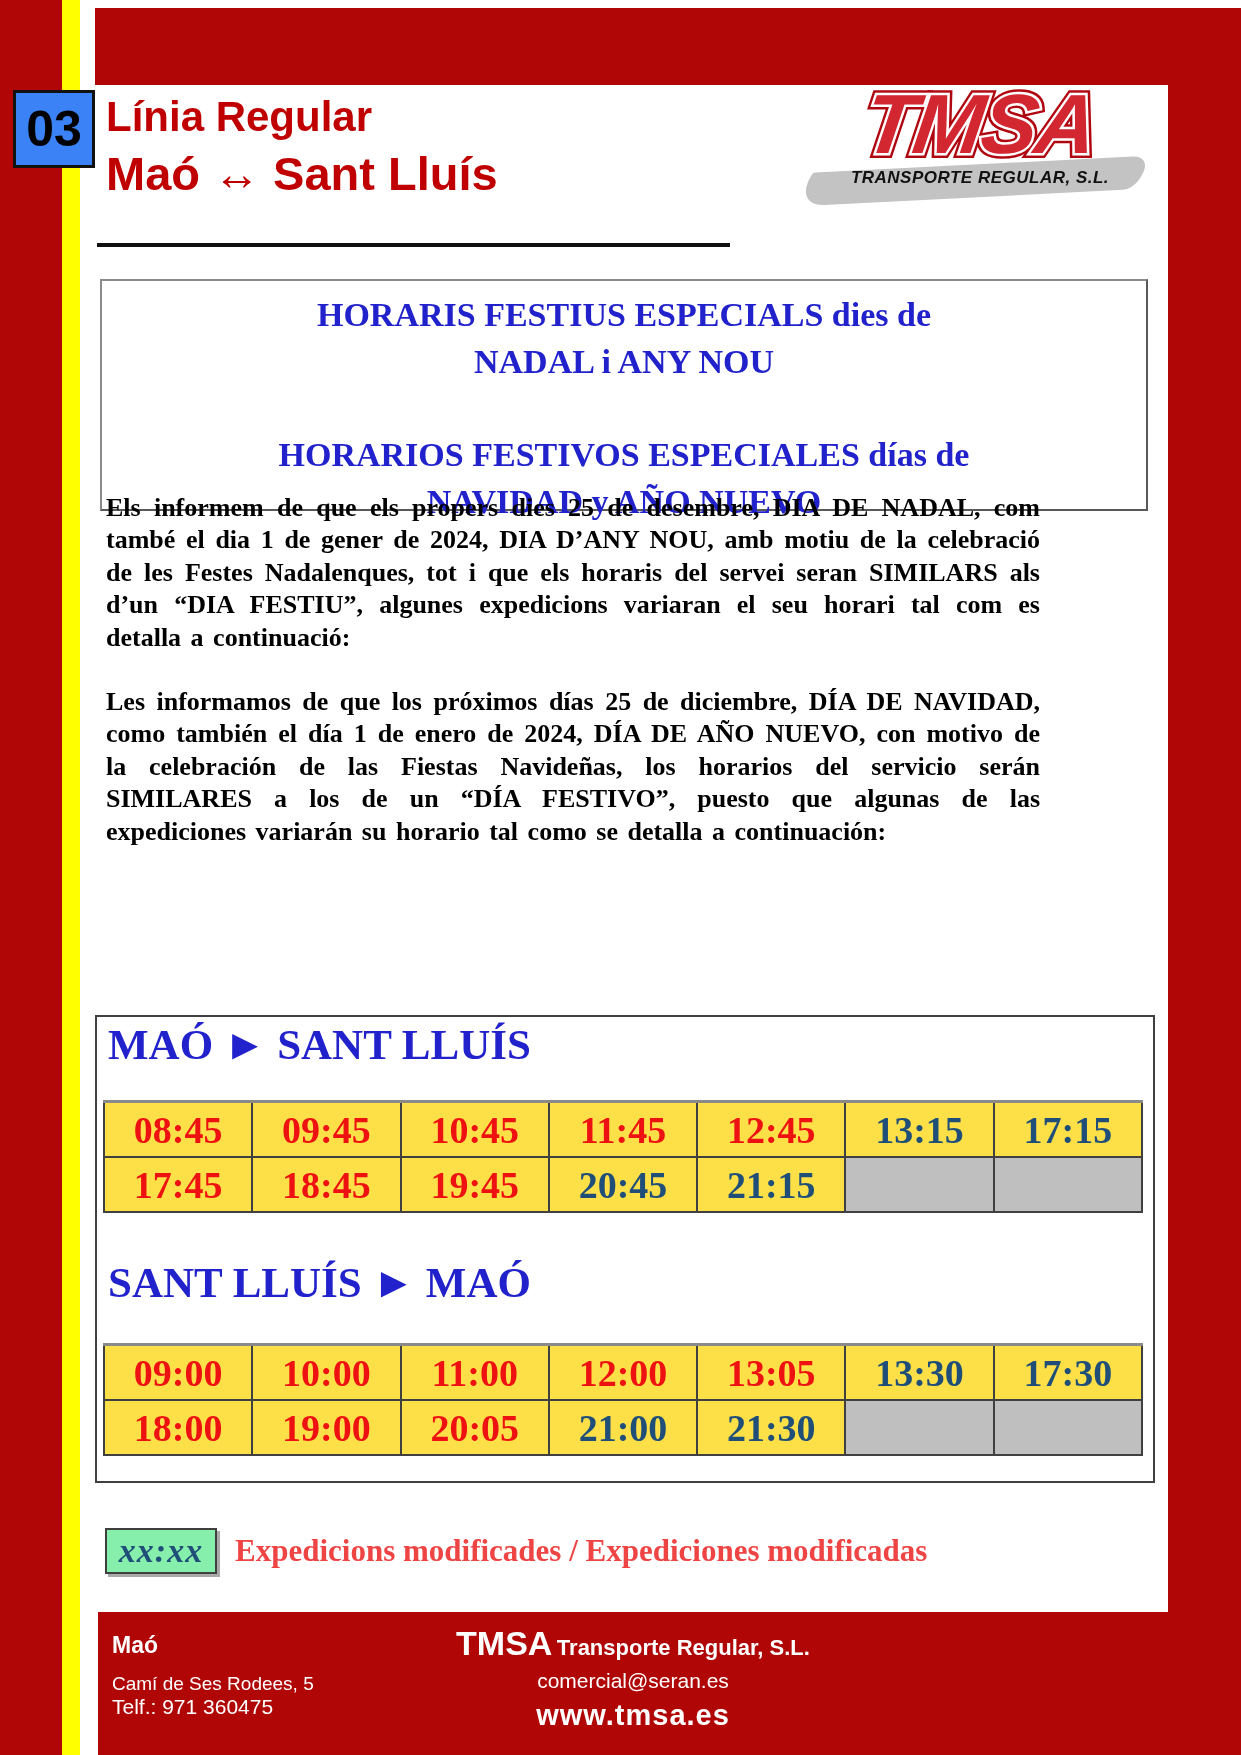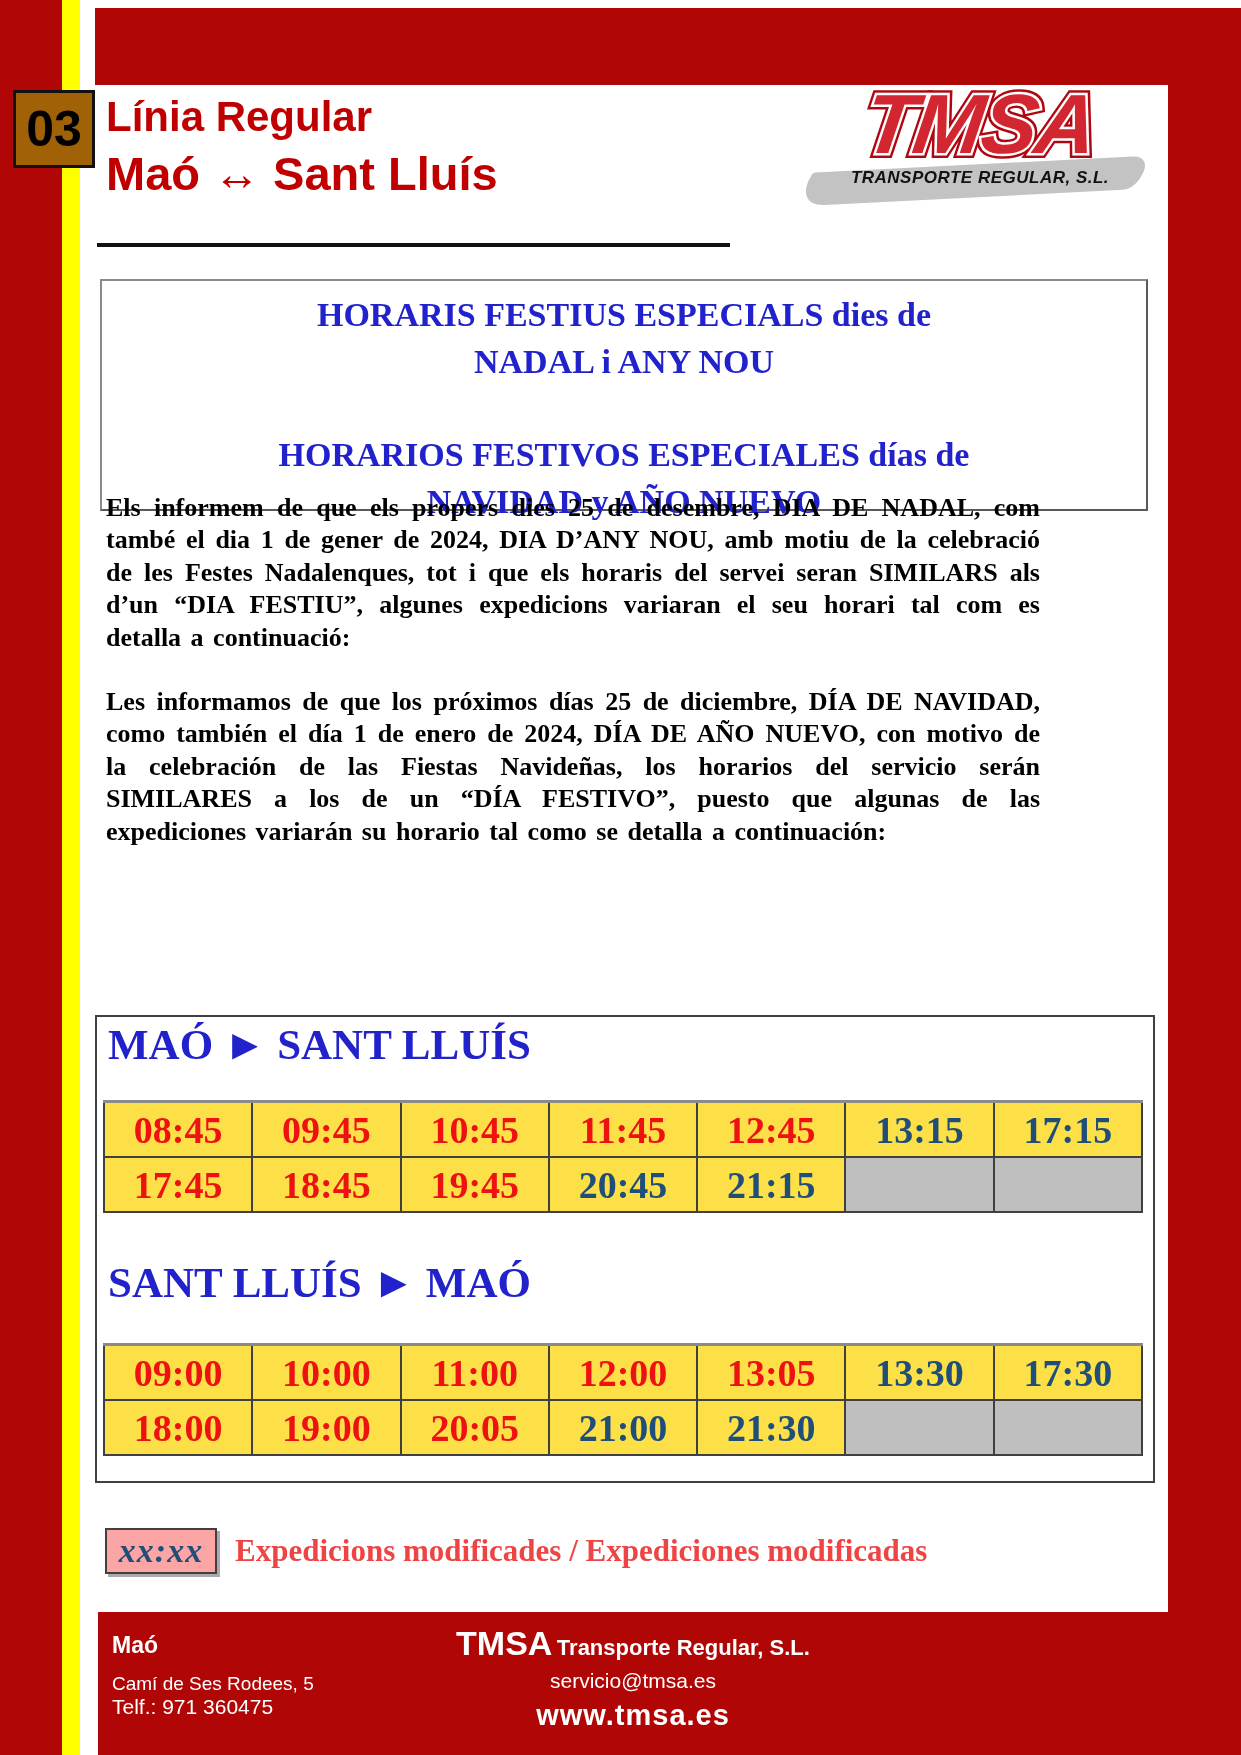--- a/index.html
+++ b/index.html
@@ -7,21 +7,21 @@
         font-family:"Liberation Serif",serif;}
 
   
   .band-left{position:absolute;left:0;top:0;width:62px;height:1755px;background:#B00606;}
   .stripe-yellow{position:absolute;left:62px;top:0;width:18px;height:1755px;background:#FFFF00;}
   .band-right{position:absolute;left:1168px;top:8px;width:73px;height:1747px;background:#B00606;}
   .bar-top{position:absolute;left:95px;top:8px;width:1146px;height:77px;background:#B00606;}
   .bar-footer{position:absolute;left:98px;top:1612px;width:1143px;height:143px;background:#B00606;}
 
   
-  .badge{position:absolute;left:13px;top:90px;width:82px;height:78px;background:#a16207;
+  .badge{position:absolute;left:13px;top:90px;width:82px;height:78px;background:#3b82f6;
          border:3px solid #111;box-sizing:border-box;display:flex;align-items:center;justify-content:center;
          font-family:"Liberation Sans",sans-serif;font-weight:bold;font-size:50px;color:#000;z-index:3;}
   .title-block{position:absolute;left:106px;top:96px;font-family:"Liberation Sans","DejaVu Sans",sans-serif;
          font-weight:bold;color:#C00000;line-height:1.0;z-index:2;}
   .title-line1{font-size:42px;margin-bottom:12px;}
   .title-line2{font-size:47px;}
   .title-underline{position:absolute;left:97px;top:243px;width:633px;height:4px;background:#111;}
 
   
   .logo{position:absolute;left:790px;top:76px;width:380px;height:132px;text-align:center;z-index:2;}
@@ -63,21 +63,21 @@
   .tt td{border:2px solid #404040;height:53px;text-align:center;vertical-align:middle;
          font-weight:bold;font-size:38px;padding:0;}
   .t-red{color:#EE1111;}
   .t-navy{color:#1F4E79;}
   .t-gray{background:#BFBFBF;}
 
   
   .legend{position:absolute;left:105px;top:1528px;display:flex;align-items:center;z-index:2;}
   .legend-box{width:112px;height:46px;border:2px solid #404040;box-sizing:border-box;
         box-shadow:3px 3px 0 #aaa;display:flex;align-items:center;justify-content:center;
-        color:#1F4E79;font-weight:bold;font-style:italic;font-size:34px;letter-spacing:1px;background:#fca5a5;}
+        color:#1F4E79;font-weight:bold;font-style:italic;font-size:34px;letter-spacing:1px;background:#86efac;}
   .legend-text{margin-left:18px;color:#ef4444;font-weight:bold;font-size:31px;}
 
   
   .footer-left{position:absolute;left:112px;top:1632px;color:#fff;
         font-family:"Liberation Sans",sans-serif;z-index:2;}
   .f-city{font-weight:bold;font-size:23px;}
   .f-addr{font-size:19px;margin-top:14px;font-weight:300;}
   .f-tel{font-size:21px;}
   .footer-center{position:absolute;left:98px;top:1624px;width:1070px;text-align:center;color:#fff;
         font-family:"Liberation Sans",sans-serif;z-index:2;}
@@ -183,17 +183,17 @@
   <div class="footer-left">
     <div class="f-city">Maó</div>
     <div class="f-addr">Camí de Ses Rodees, 5</div>
     <div class="f-tel">Telf.: 971 360475</div>
   </div>
   <div class="footer-center">
     <div>
       <span class="f-brand">TMSA</span>
       <span class="f-suffix">Transporte Regular, S.L.</span>
     </div>
-    <div class="f-mail">servicio@tmsa.es</div>
+    <div class="f-mail">comercial@seran.es</div>
     <div class="f-web">www.tmsa.es</div>
   </div>
 
 </div>
 
 </body></html>

